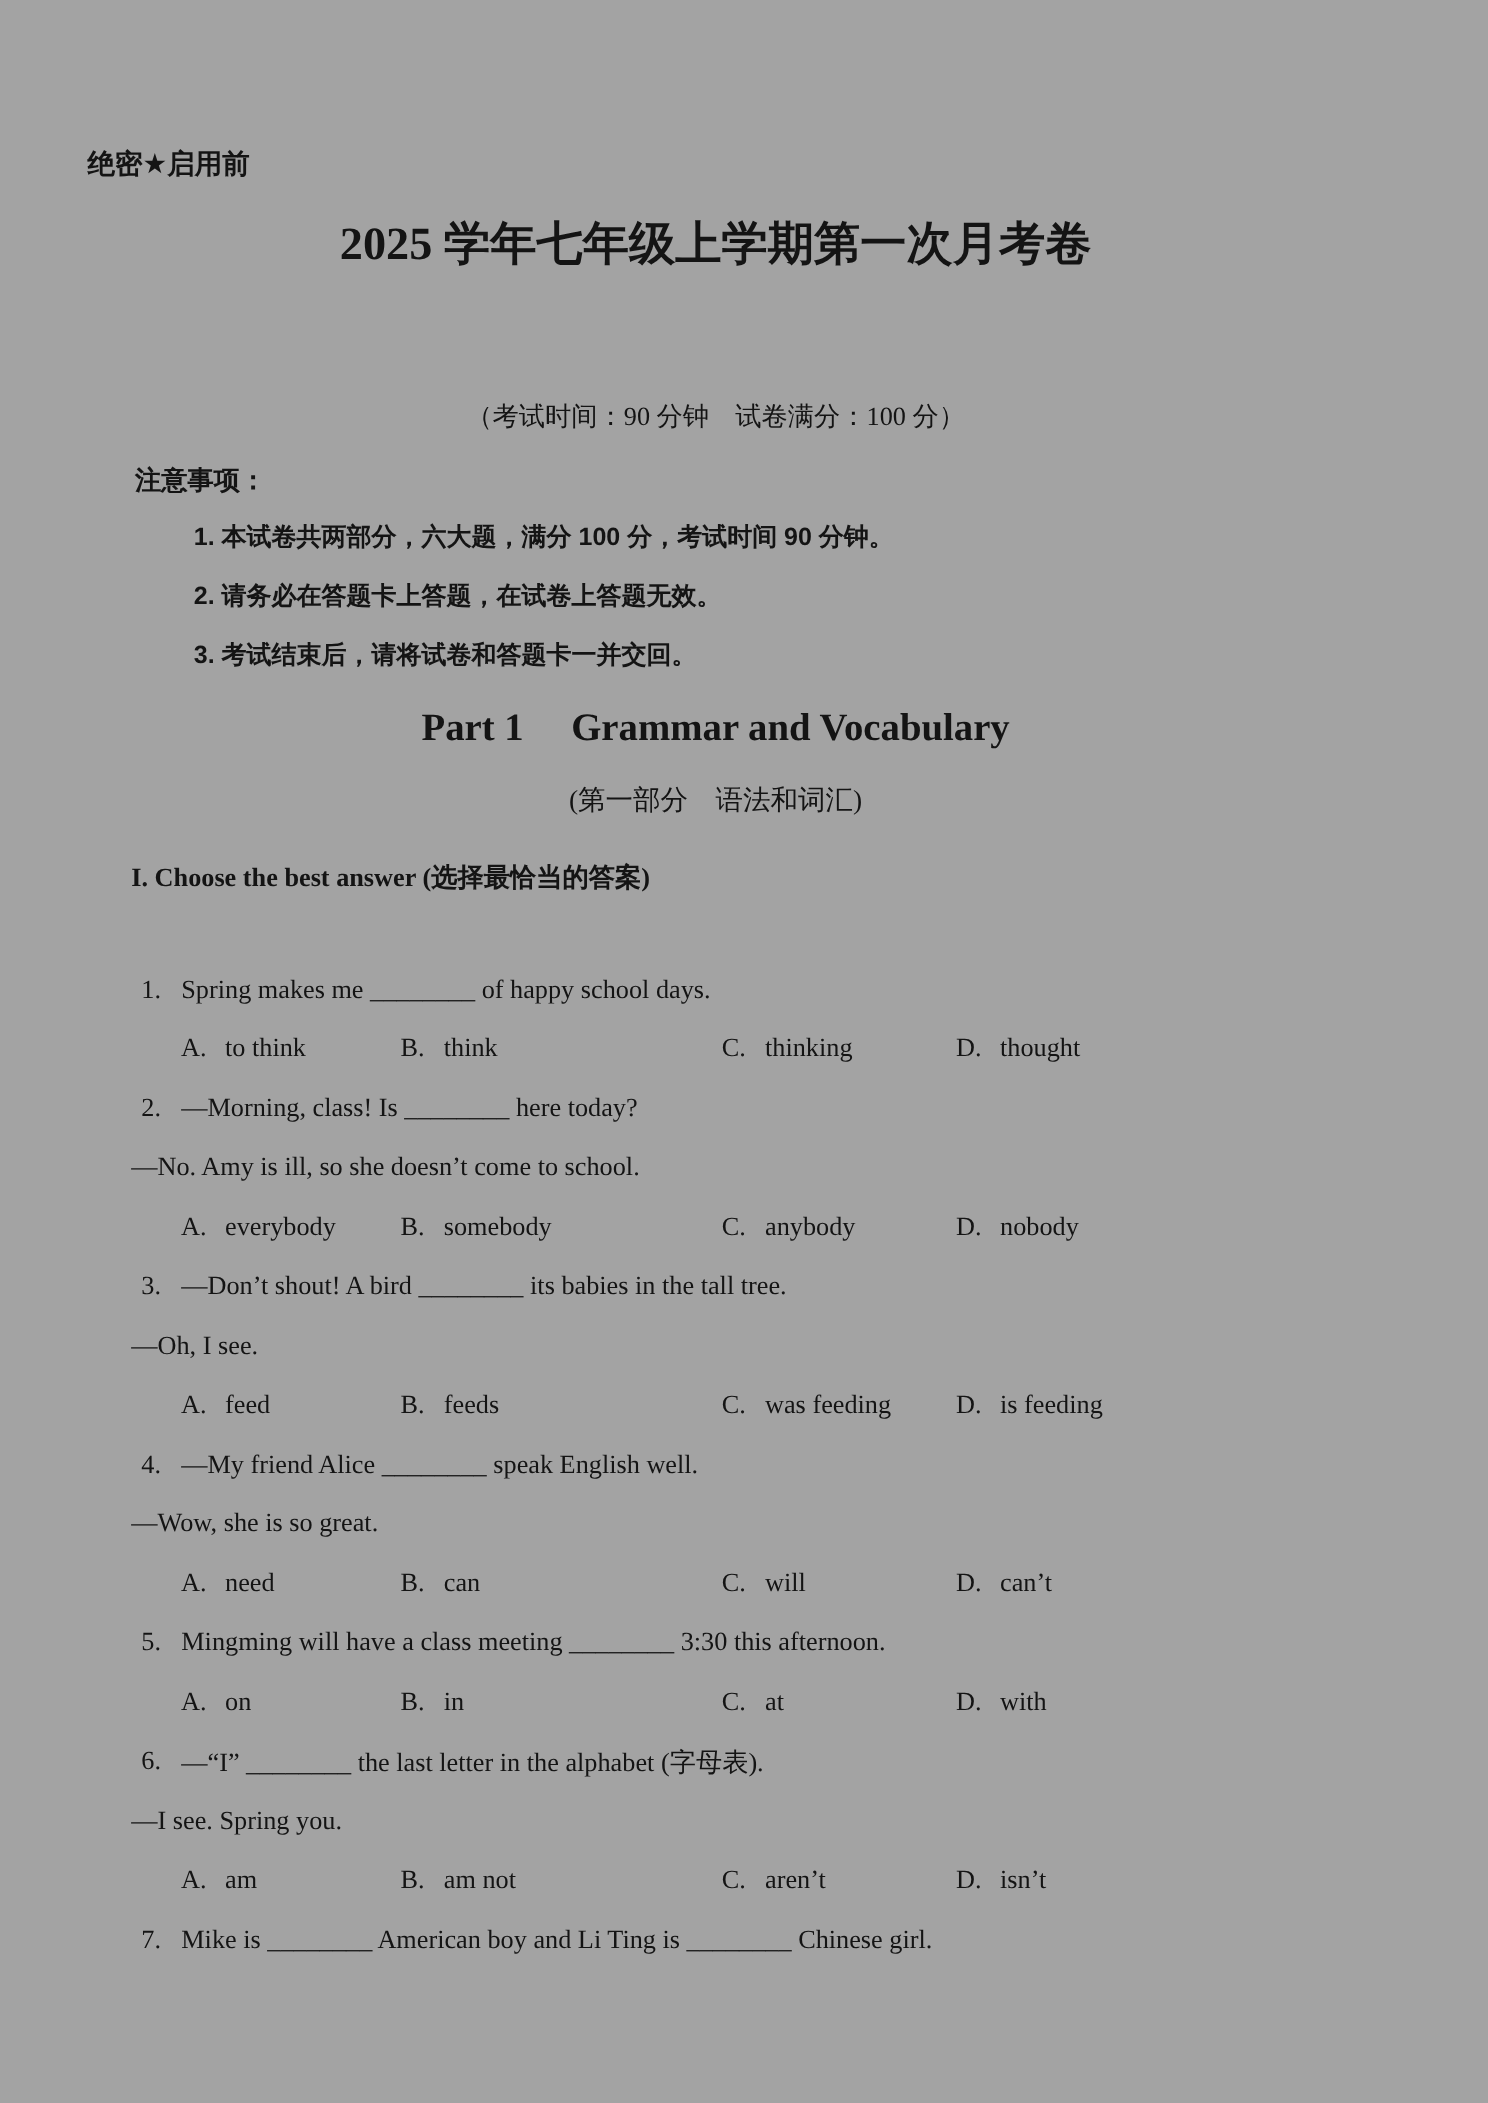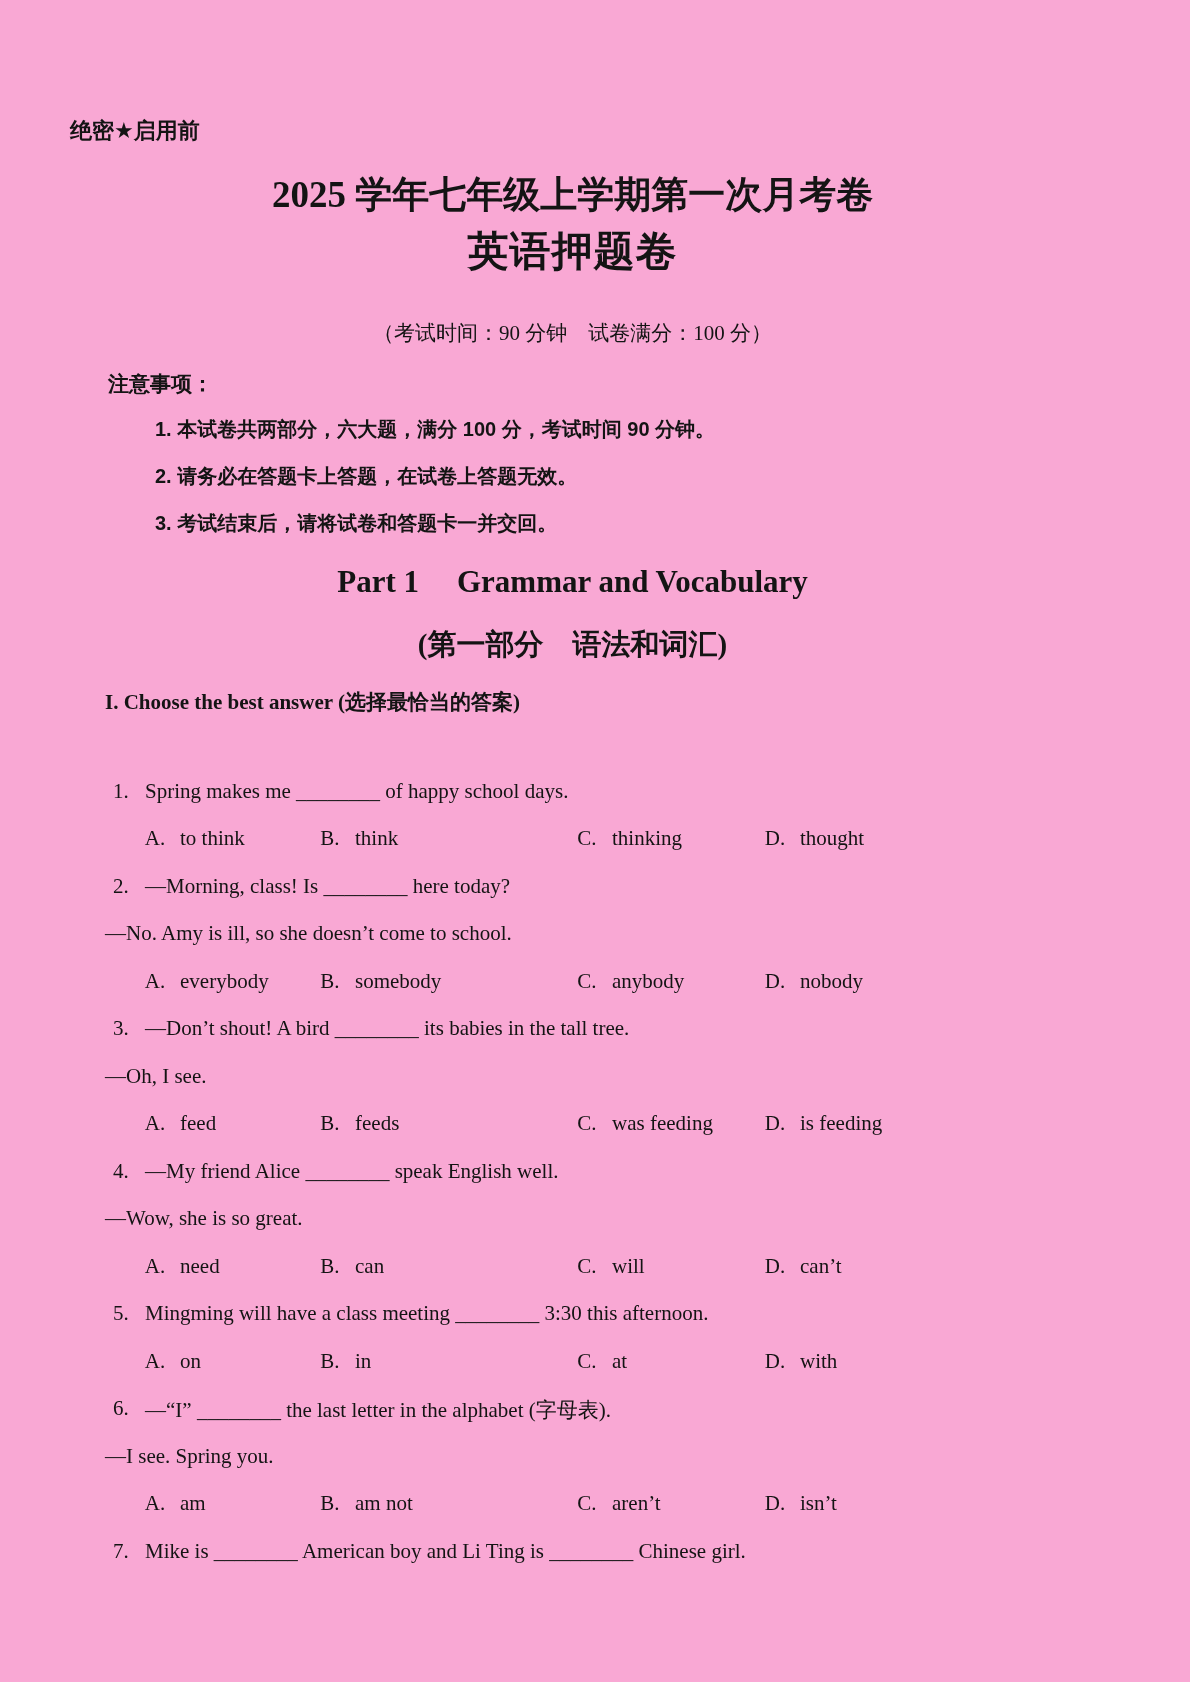--- a/index.html
+++ b/index.html
@@ -1,20 +1,20 @@
 <!DOCTYPE html>
 <html><head>
 <meta charset="utf-8">
 <style>
   html,body { margin:0; padding:0; background:#e8e8e8; }
   .page {
     position:relative;
     width:1190px; height:1682px;
     margin:0 auto;
-    background:#f9a8d4;
+    background:#a3a3a3;
     color:#141414;
     overflow:hidden;
     font-family:"Liberation Serif","DejaVu Serif",serif;
   }
   .abs { position:absolute; white-space:nowrap; }
 
   .secret {
     left:70px; top:116px;
     font-family:"Liberation Sans","DejaVu Sans",sans-serif;
     font-weight:bold; font-size:22px;
@@ -29,21 +29,21 @@
     font-family:"Liberation Sans","DejaVu Sans",sans-serif;
     font-weight:bold; font-size:21px;
   }
   .notice-item {
     left:155px;
     font-family:"Liberation Sans","DejaVu Sans",sans-serif;
     font-weight:bold; font-size:20px;
   }
   .part-h   { top:564px; font-weight:bold; font-size:31px; }
   .part-h .gap { display:inline-block; width:38px; }
-  .part-sub { top:625px; font-weight:bold; font-size:29px; }
+  .part-sub { top:625px; font-weight:normal; font-size:22px; }
 
   .sec-h    { left:105px; top:688px; font-weight:bold; font-size:21px; }
   .sec-note {
     left:105px; top:731px;
     font-family:"Liberation Sans","DejaVu Sans",sans-serif;
     font-weight:bold; font-size:20px;
   }
 
   .line { left:105px; width:960px; font-size:21px; }
   .qnum  { position:absolute; left:8px; }
@@ -56,21 +56,20 @@
   .ol { display:inline-block; min-width:24px; margin-right:13px; }
 </style>
 </head>
 <body>
 
 <div class="page">
 
   <div class="abs secret">绝密★启用前</div>
 
   <div class="abs center-band title1">2025 学年七年级上学期第一次月考卷</div>
-  <div class="abs center-band title2">英语押题卷</div>
   <div class="abs center-band examinfo">（考试时间：90 分钟　试卷满分：100 分）</div>
 
   <div class="abs notice-h">注意事项：</div>
   <div class="abs notice-item" style="top:416px">1. 本试卷共两部分，六大题，满分 100 分，考试时间 90 分钟。</div>
   <div class="abs notice-item" style="top:463px">2. 请务必在答题卡上答题，在试卷上答题无效。</div>
   <div class="abs notice-item" style="top:510px">3. 考试结束后，请将试卷和答题卡一并交回。</div>
 
   <div class="abs center-band part-h"><span>Part 1</span><span class="gap"></span><span>Grammar and Vocabulary</span></div>
   <div class="abs center-band part-sub">(第一部分　语法和词汇)</div>
 

